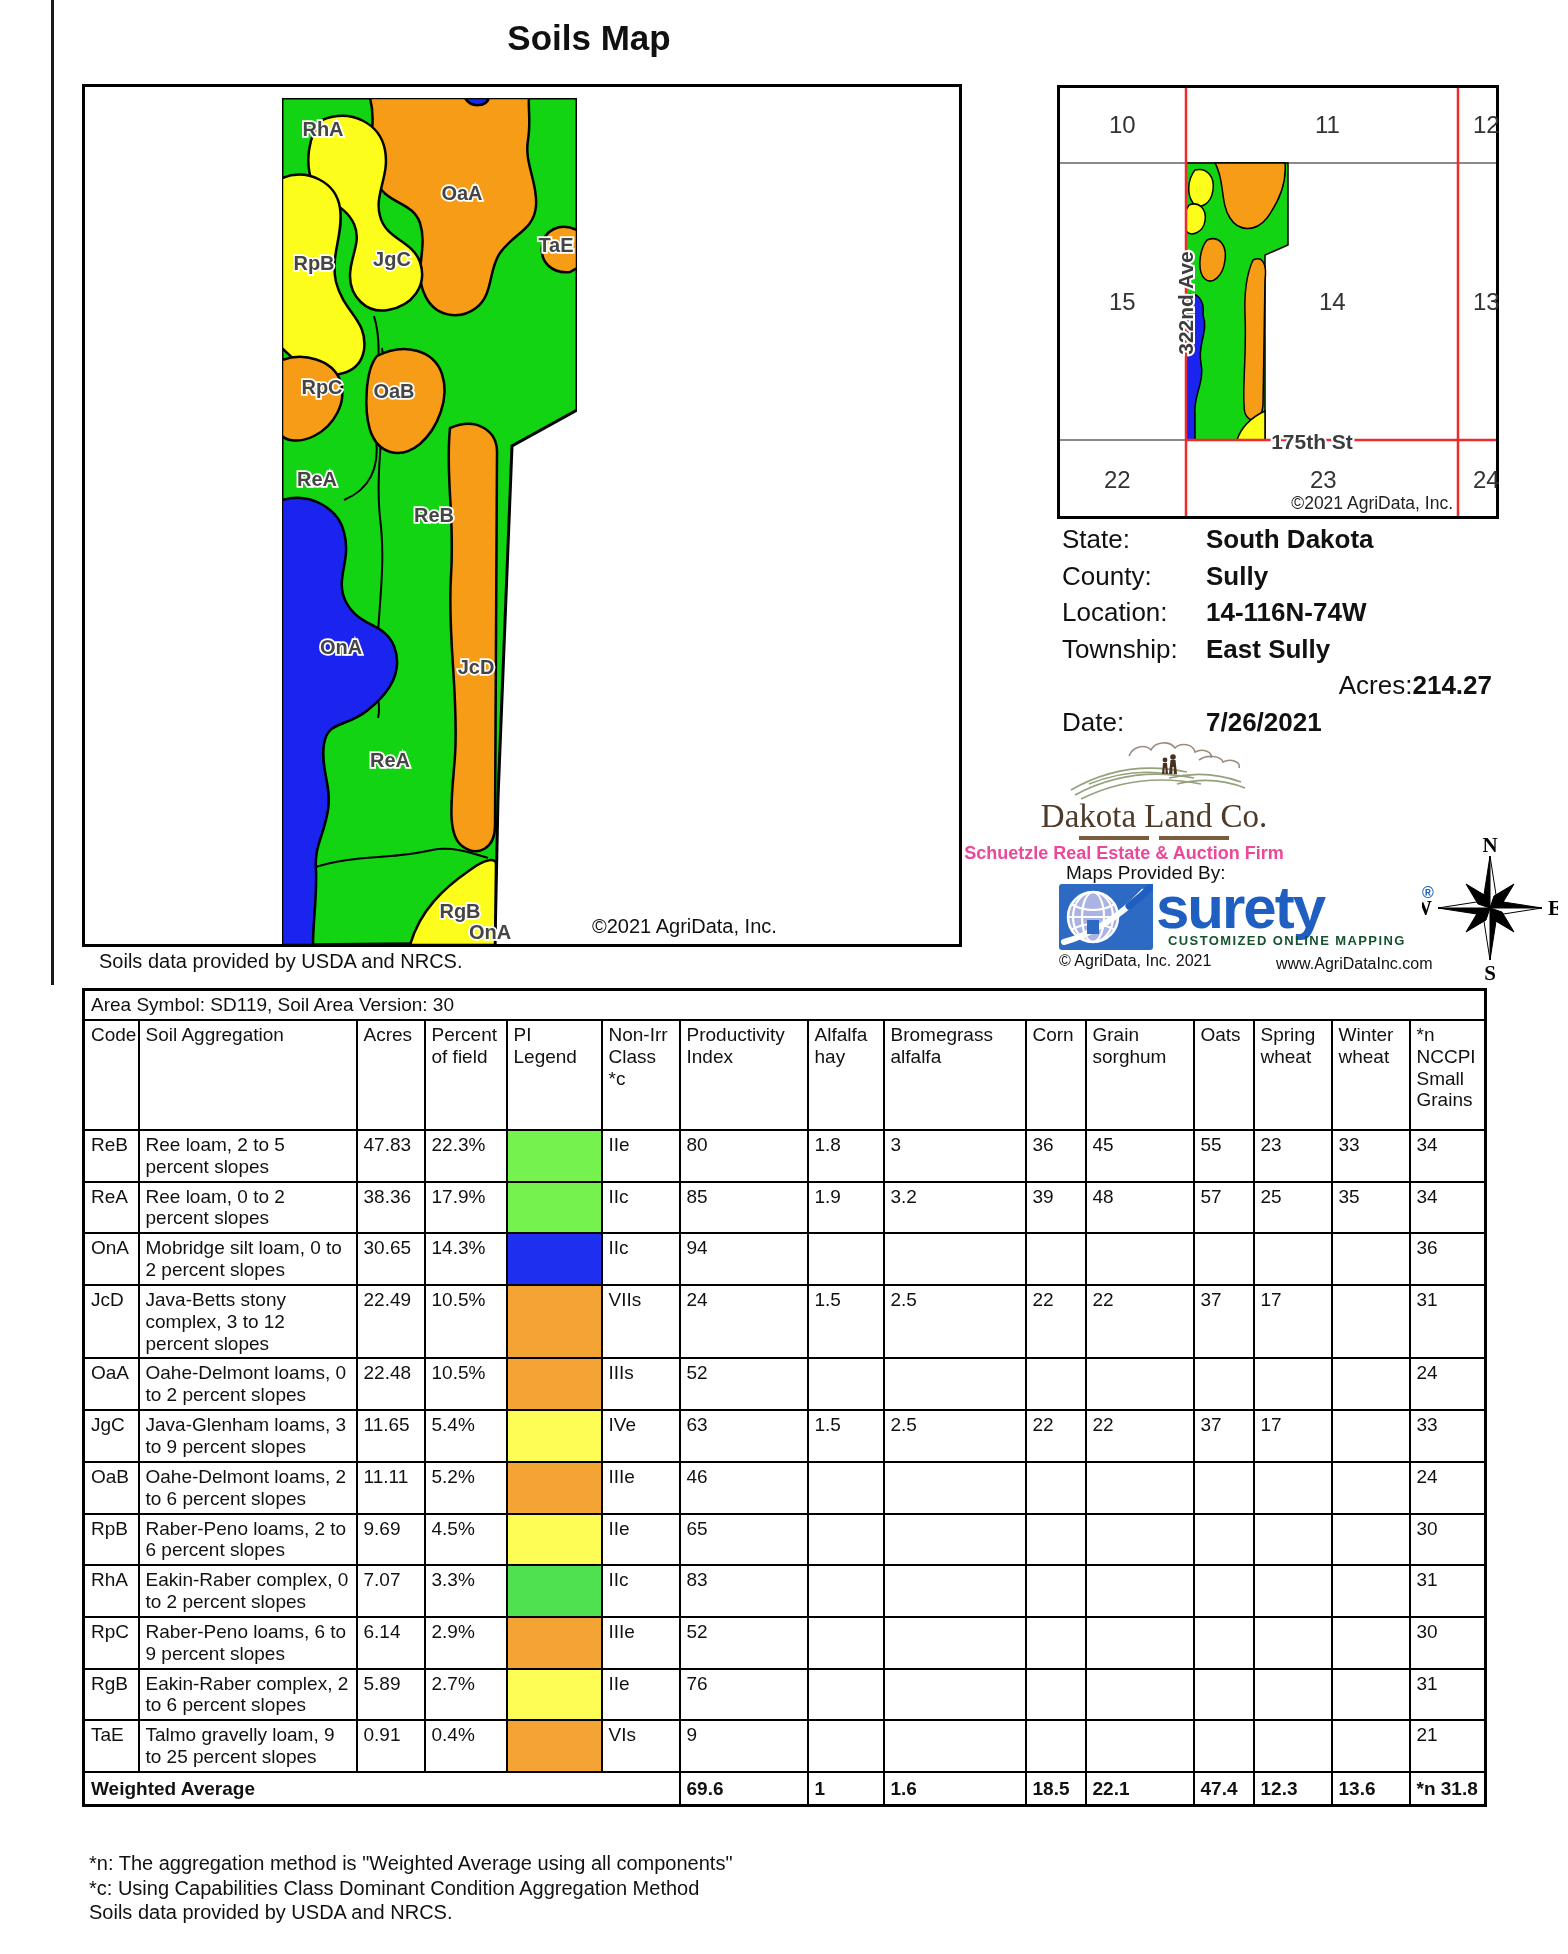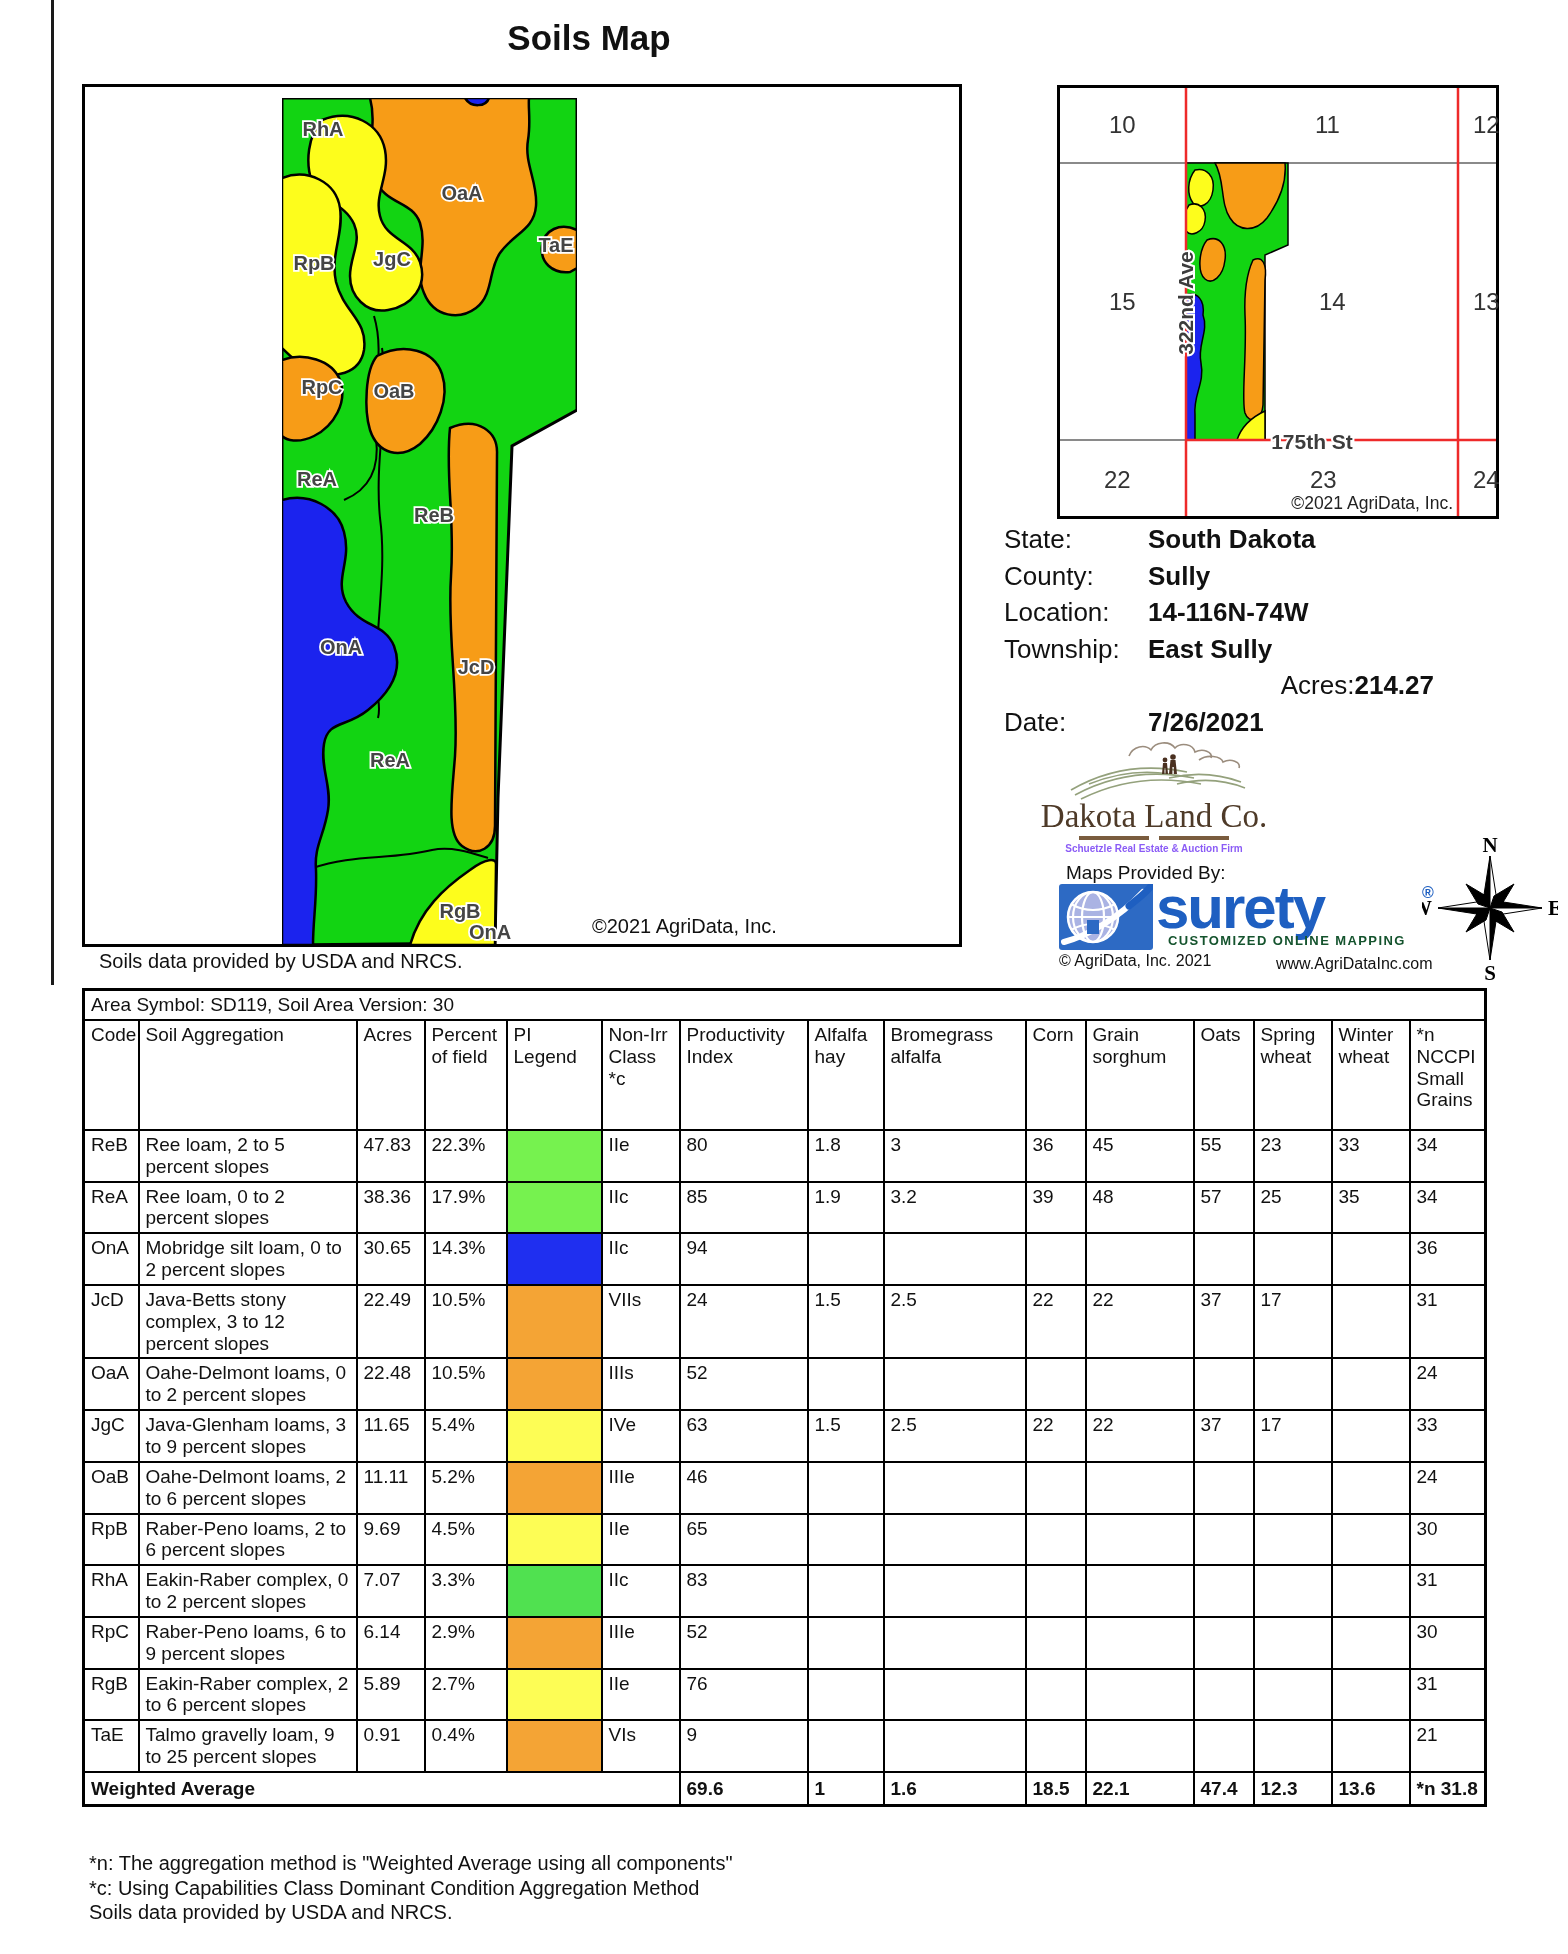--- a/index.html
+++ b/index.html
@@ -8,29 +8,29 @@
     position:relative; width:1568px; height:1954px; background:#fff;
     font-family:"Liberation Sans", sans-serif; color:#111; overflow:hidden;margin-left:44px;
   }
   .abs { position:absolute; }
   #page-edge-line { left:7px; top:0; width:3px; height:985px; background:#1a1a1a; }
   #doc-title { left:545px; top:18px; transform:translateX(-50%); font-size:35px; font-weight:bold; white-space:nowrap; }
   #main-map-frame { left:38px; top:84px; width:880px; height:863px; border:3px solid #000; background:#fff; }
   #soils-note-top { left:55px; top:950px; font-size:20px; }
   #inset-frame { left:1013px; top:85px; width:442px; height:434px; }
   
-  .info-row { position:absolute; left:960px; width:430px; font-size:26px; }
+  .info-row { position:absolute; left:1018px; width:430px; font-size:26px; }
   .info-row .lbl { display:inline-block; width:144px; }
   .info-row .val { font-weight:bold; }
   
   #dakota-hills { left:1025px; top:738px; }
   #dakota-name { left:1110px; top:798px; transform:translateX(-50%); font-family:"Liberation Serif", serif; font-size:33px; color:#4e3a28; white-space:nowrap; }
   #dakota-bars { left:1110px; top:836px; transform:translateX(-50%); width:150px; display:flex; gap:10px; }
   #dakota-bars div { height:4px; background:#7a5c3e; flex:1; }
-  #dakota-tagline { left:1110px; top:843px; transform:translateX(-50%); font-size:10px; font-weight:bold; color:#8b5cf6; white-space:nowrap; }
+  #dakota-tagline { left:1080px; top:843px; transform:translateX(-50%); font-size:18px; font-weight:bold; color:#ec4899; white-space:nowrap; }
   #maps-provided { left:1022px; top:862px; font-size:19px; }
   #surety-box { left:1015px; top:884px; width:94px; height:66px; background:#2d6ac4; border-radius:3px; }
   #surety-name { left:1112px; top:878px; font-size:60px; font-weight:bold; color:#1e5fc1; letter-spacing:-2px; line-height:1; }
   #surety-reg { left:1378px; top:884px; font-size:16px; font-weight:bold; color:#1e5fc1; }
   #surety-tagline { left:1124px; top:933px; font-size:13px; font-weight:bold; color:#14532d; letter-spacing:1.4px; white-space:nowrap; }
   #surety-copyright { left:1015px; top:952px; font-size:16px; }
   #surety-website { left:1232px; top:955px; font-size:16px; }
   #compass { left:1378px; top:836px; }
   .compass-letter { font-family:"Liberation Serif", serif; font-weight:bold; font-size:21px; fill:#000; }
   

